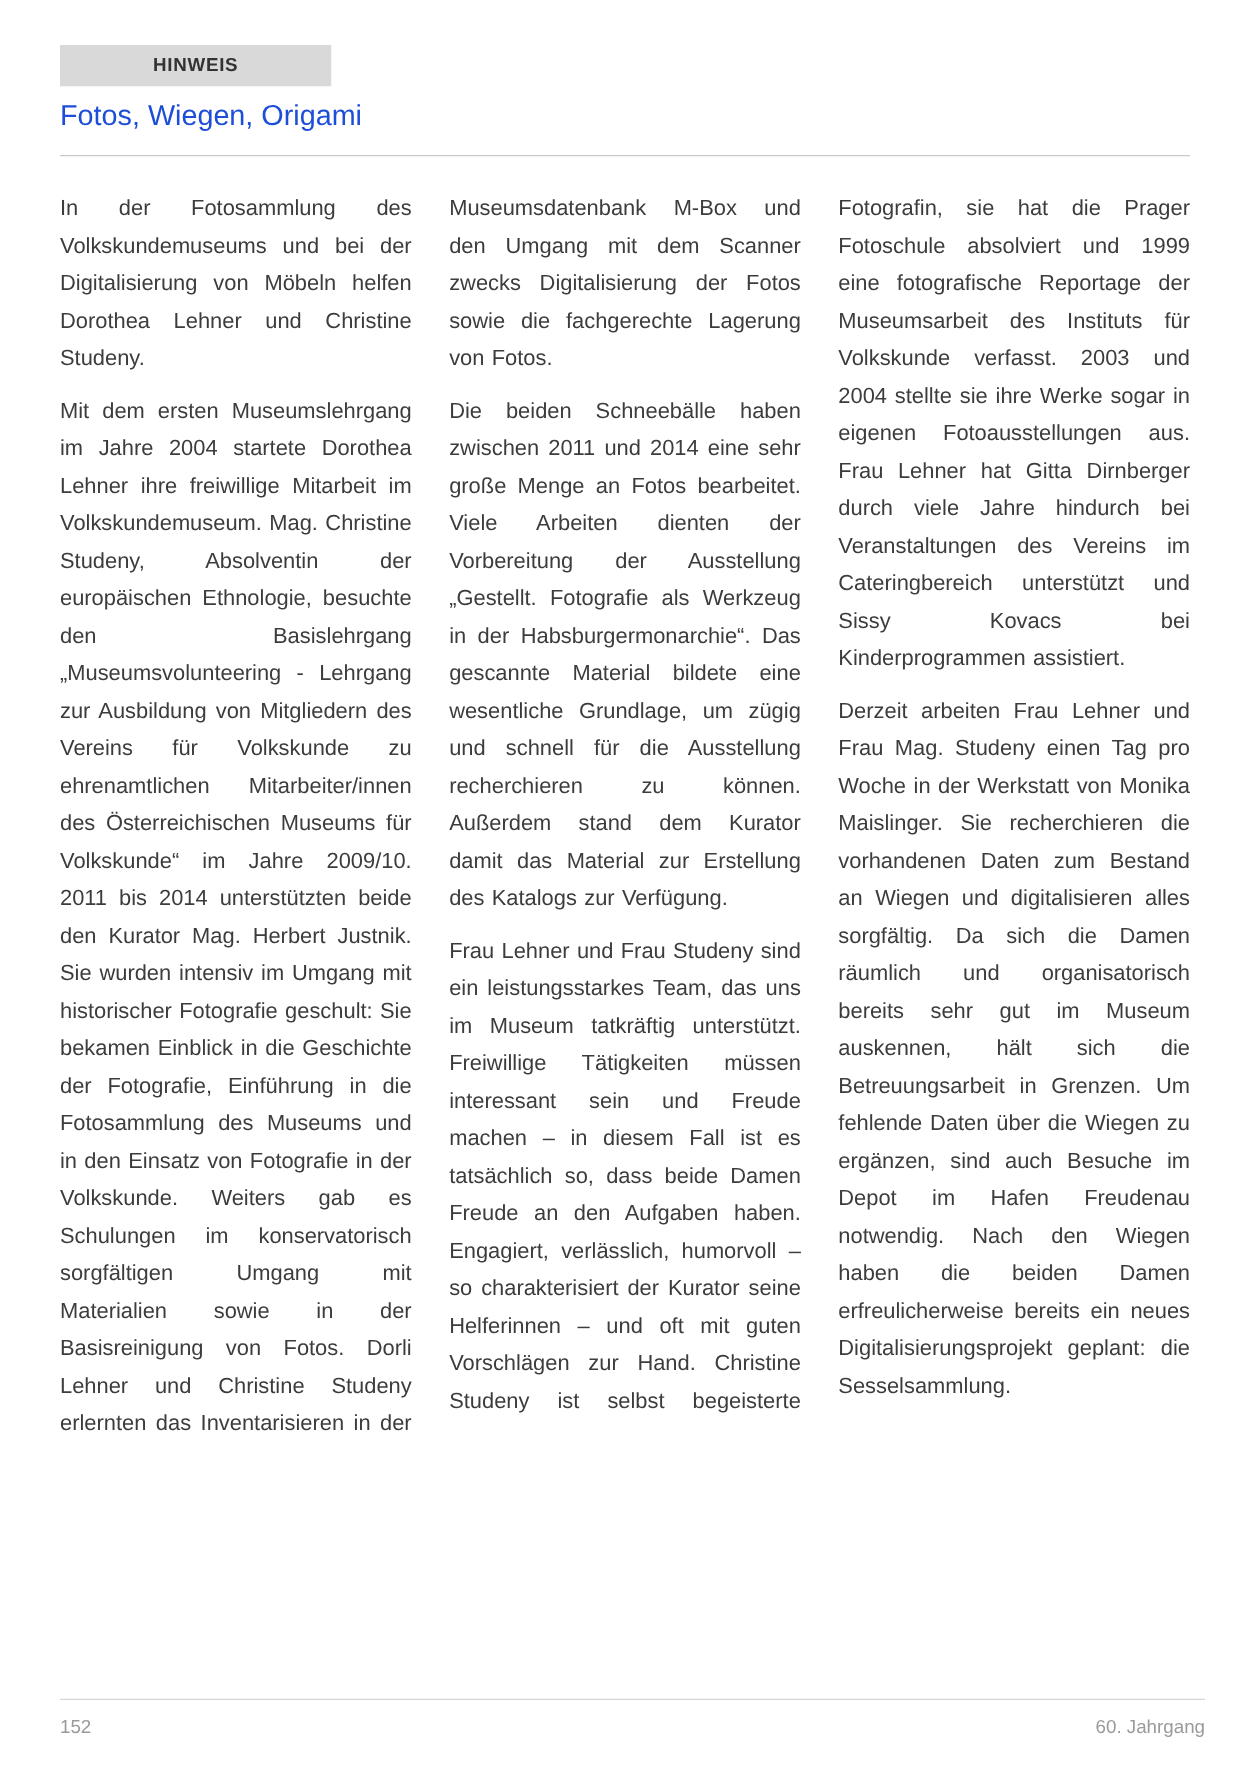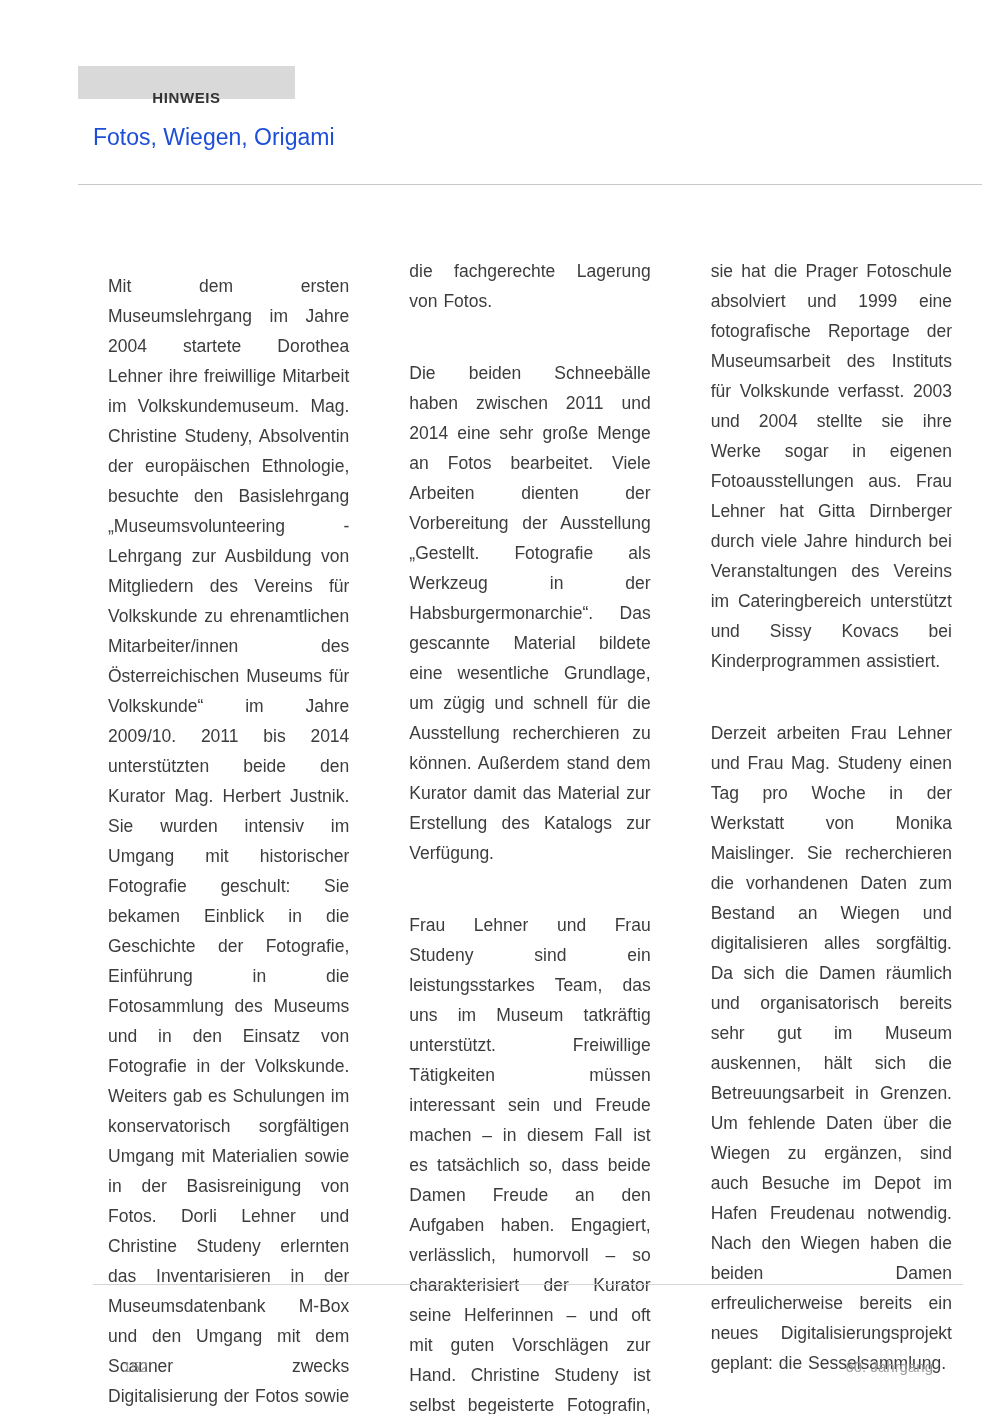--- a/index.html
+++ b/index.html
@@ -1,15 +1,15 @@
 <!DOCTYPE html>
 <html lang="de"><head>
 <meta charset="utf-8">
 <style>
-  * { margin: 0; padding: 15px; box-sizing: border-box; }
+  * { margin: 0; padding: 0; box-sizing: border-box; }
   html, body { background: #ffffff; }
   body {
     width: 1000px;
     height: 1414px;
     font-family: "Liberation Sans", sans-serif;
     color: #3c3c3c;
     position: relative;
     overflow: hidden;
   }
   .page {
@@ -59,21 +59,21 @@
     color: #3c3c3c;
     hyphens: auto;
     -webkit-hyphens: auto;
     word-spacing: 1px;
   }
   .columns p { margin-bottom: 12px; }
   .columns p:last-child { margin-bottom: 0; }
   .footer {
     position: absolute;
     left: 48px;
-    right: 52px;
+    right: 36px;
     bottom: 24px;
   }
   .footer-rule {
     border: none;
     border-top: 1px solid #d5d5d5;
     margin-bottom: 13px;
   }
   .footer-row {
     display: flex;
     justify-content: space-between;
@@ -88,20 +88,21 @@
 <div class="page">
 
   <div class="badge">HINWEIS</div>
 
 
   <h2 class="subtitle">Fotos, Wiegen, Origami</h2>
 
   <hr class="rule">
 
   <div class="columns">
+    <p>In der Fotosammlung des Volkskundemuseums und bei der Digitalisierung von Möbeln helfen Dorothea Lehner und Christine Studeny.</p>
     <p>Mit dem ersten Museumslehrgang im Jahre 2004 startete Dorothea Lehner ihre freiwillige Mitarbeit im Volkskundemuseum. Mag. Christine Studeny, Absolventin der europäischen Ethnologie, besuchte den Basislehrgang „Museumsvolunteering - Lehrgang zur Ausbildung von Mitgliedern des Vereins für Volkskunde zu ehrenamtlichen Mitarbeiter/innen des Österreichischen Museums für Volkskunde“ im Jahre 2009/10. 2011 bis 2014 unterstützten beide den Kurator Mag. Herbert Justnik. Sie wurden intensiv im Umgang mit historischer Fotografie geschult: Sie bekamen Einblick in die Geschichte der Fotografie, Einführung in die Fotosammlung des Museums und in den Einsatz von Fotografie in der Volkskunde. Weiters gab es Schulungen im konservatorisch sorgfältigen Umgang mit Materialien sowie in der Basisreinigung von Fotos. Dorli Lehner und Christine Studeny erlernten das Inventarisieren in der Museumsdatenbank M-Box und den Umgang mit dem Scanner zwecks Digitalisierung der Fotos sowie die fachgerechte Lagerung von Fotos.</p>
     <p>Die beiden Schneebälle haben zwischen 2011 und 2014 eine sehr große Menge an Fotos bearbeitet. Viele Arbeiten dienten der Vorbereitung der Ausstellung „Gestellt. Fotografie als Werkzeug in der Habsburgermonarchie“. Das gescannte Material bildete eine wesentliche Grundlage, um zügig und schnell für die Ausstellung recherchieren zu können. Außerdem stand dem Kurator damit das Material zur Erstellung des Katalogs zur Verfügung.</p>
     <p>Frau Lehner und Frau Studeny sind ein leistungsstarkes Team, das uns im Museum tatkräftig unterstützt. Freiwillige Tätigkeiten müssen interessant sein und Freude machen – in diesem Fall ist es tatsächlich so, dass beide Damen Freude an den Aufgaben haben. Engagiert, verlässlich, humorvoll – so charakterisiert der Kurator seine Helferinnen – und oft mit guten Vorschlägen zur Hand. Christine Studeny ist selbst begeisterte Fotografin, sie hat die Prager Fotoschule absolviert und 1999 eine fotografische Reportage der Museumsarbeit des Instituts für Volkskunde verfasst. 2003 und 2004 stellte sie ihre Werke sogar in eigenen Fotoausstellungen aus. Frau Lehner hat Gitta Dirnberger durch viele Jahre hindurch bei Veranstaltungen des Vereins im Cateringbereich unterstützt und Sissy Kovacs bei Kinderprogrammen assistiert.</p>
     <p>Derzeit arbeiten Frau Lehner und Frau Mag. Studeny einen Tag pro Woche in der Werkstatt von Monika Maislinger. Sie recherchieren die vorhandenen Daten zum Bestand an Wiegen und digitalisieren alles sorgfältig. Da sich die Damen räumlich und organisatorisch bereits sehr gut im Museum auskennen, hält sich die Betreuungsarbeit in Grenzen. Um fehlende Daten über die Wiegen zu ergänzen, sind auch Besuche im Depot im Hafen Freudenau notwendig. Nach den Wiegen haben die beiden Damen erfreulicherweise bereits ein neues Digitalisierungsprojekt geplant: die Sesselsammlung.</p>
   </div>
 
   <div class="footer">
     <hr class="footer-rule">
     <div class="footer-row">
       <span>152</span>

